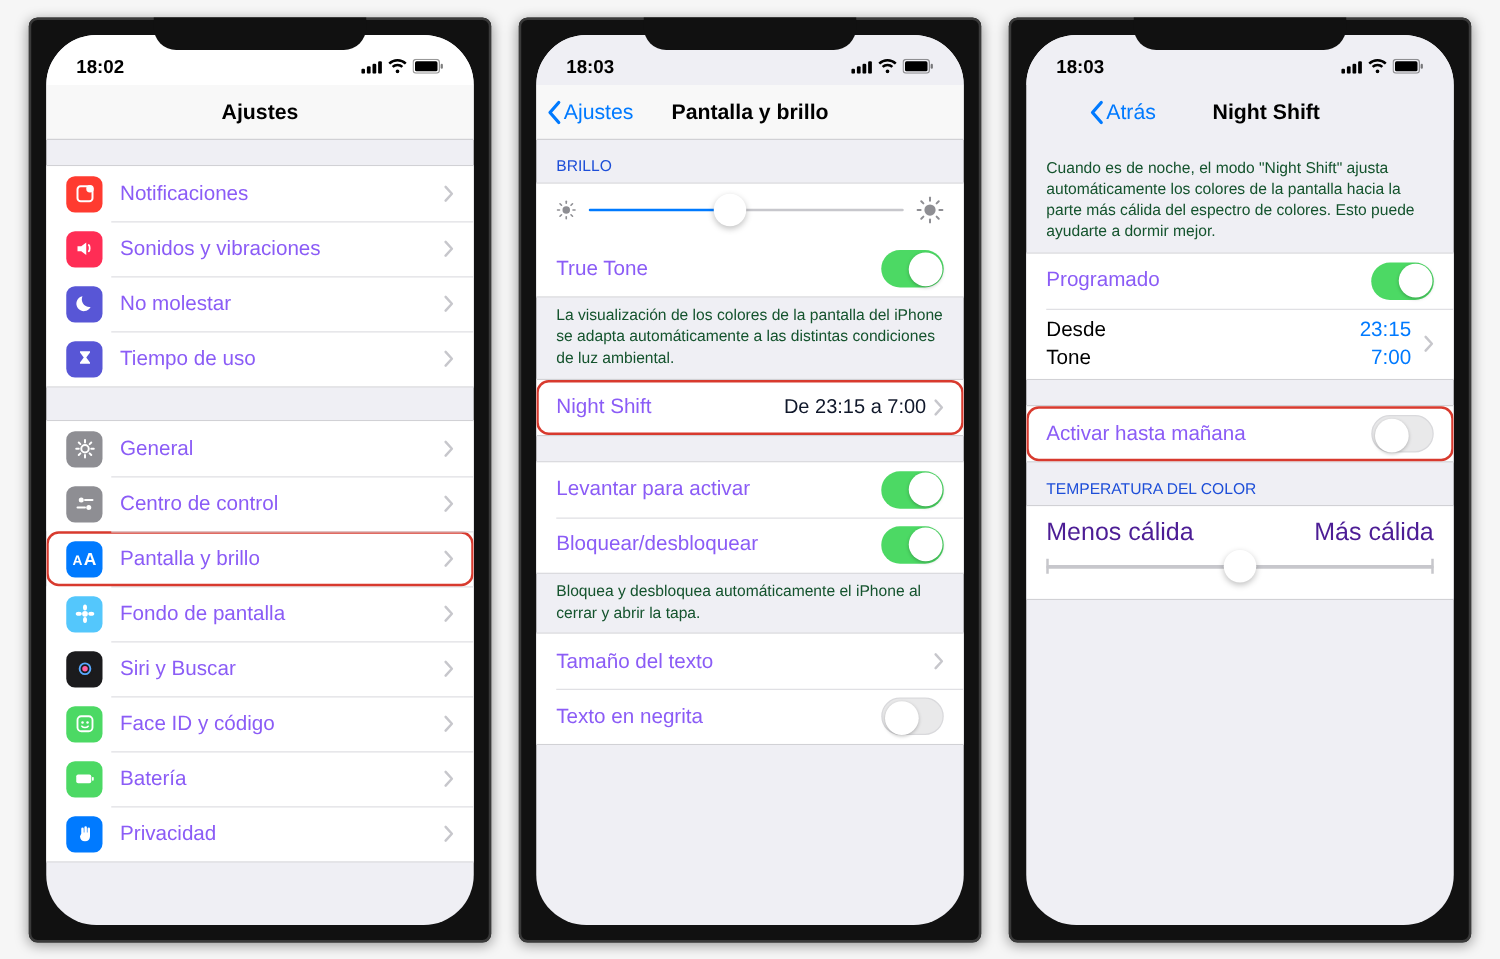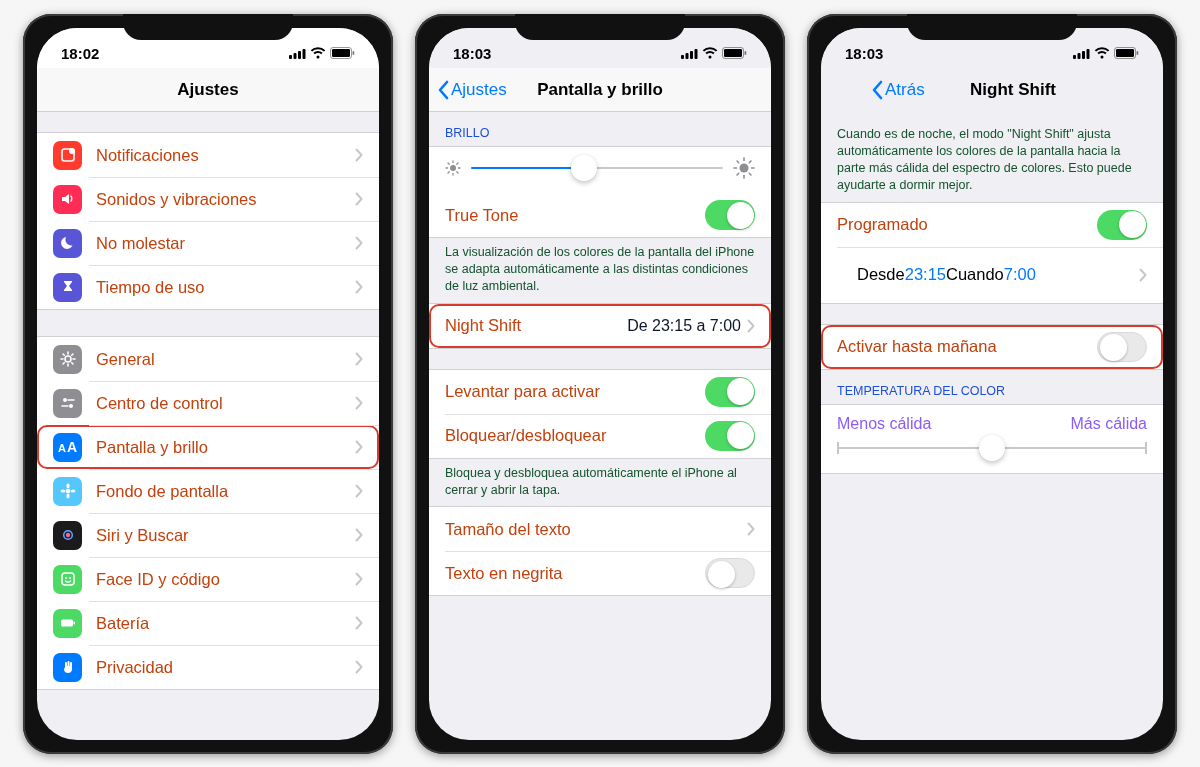--- a/index.html
+++ b/index.html
@@ -10,21 +10,21 @@
     justify-content: center;
     align-items: center;
     min-height: 767px;
     gap: 22px;
     padding: 14px;
   }
   .phone {
     width: 370px;
     height: 740px;
     background: #111;
-    border-radius: 28px;
+    border-radius: 7px;
     padding: 14px;
     box-shadow: 0 2px 10px rgba(0,0,0,.4), inset 0 0 0 2px #3a3a3a;
     position: relative;
   }
   .screen {
     width: 100%;
     height: 100%;
     background: #efeff4;
     border-radius: 40px;
     overflow: hidden;
@@ -106,21 +106,21 @@
   .row.no-icon + .row.no-icon::before,
   .row.no-icon::before { left: 16px; }
   .row .icon {
     width: 29px; height: 29px;
     border-radius: 7px;
     margin-right: 14px;
     flex-shrink: 0;
     display: flex; align-items: center; justify-content: center;
     color: #fff;
   }
-  .row .label { flex: 1; color: #c2410c; }
+  .row .label { flex: 1; color: #8b5cf6; }
   .row .detail { color: #0f172a; font-size: 16px; margin-right: 6px; }
   .chevron {
     color: #c7c7cc;
     flex-shrink: 0;
   }
   .highlight {
     outline: 2px solid #d83a2e;
     outline-offset: -2px;
     border-radius: 10px;
     z-index: 2;
@@ -157,27 +157,27 @@
     margin: 0 10px;
   }
   .slider-thumb {
     position: absolute; top: 50%; left: 45%;
     transform: translate(-50%, -50%);
     width: 26px; height: 26px;
     background: #fff;
     border-radius: 50%;
     box-shadow: 0 2px 5px rgba(0,0,0,.25);
   }
-  .two-line { display: flex; flex: 1; padding: 6px 0; line-height: 1.35; margin-left: 20px; }
+  .two-line { display: flex; flex-direction: column; flex: 1; padding: 6px 0; line-height: 1.35; }
   .two-line .sub { display: flex; justify-content: space-between; }
   .blue-val { color: #007aff; }
   .temp-slider {
     background:#fff; padding: 10px 16px 24px 16px;
   }
-  .temp-labels { display:flex; justify-content: space-between; font-size: 16px; color:#8b5cf6; margin-bottom: 14px; }
+  .temp-labels { display:flex; justify-content: space-between; font-size: 20px; color:#4c1d95; margin-bottom: 14px; }
   .temp-track {
     height: 2.5px; background:#c7c7cc; border-radius:2px;
     position:relative;
     margin: 10px 0 0 0;
   }
   .temp-track .tick { position:absolute; top:-5px; width:2px; height:12px; background:#c7c7cc; }
   .temp-track .thumb {
     position:absolute; top:50%; left:50%;
     transform:translate(-50%,-50%);
     width:26px; height:26px; background:#fff; border-radius:50%;
@@ -542,21 +542,21 @@
           <span class="label">Programado</span>
           <div class="toggle on"></div>
         </div>
         <div class="row no-icon" style="min-height:56px">
           <div class="two-line">
             <div class="sub">
               <span>Desde</span>
               <span class="blue-val">23:15</span>
             </div>
             <div class="sub">
-              <span>Cuando</span>
+              <span>Tone</span>
               <span class="blue-val">7:00</span>
             </div>
           </div>
           <svg class="chevron" style="margin-left:10px" width="8" height="14" viewBox="0 0 8 14">
               <path fill="none" stroke="#c7c7cc" stroke-width="2" stroke-linecap="round" stroke-linejoin="round" d="M1.5 1.5L6.5 7l-5 5.5"></path>
             </svg>
         </div>
       </div>
 
       <div class="spacer"></div>

